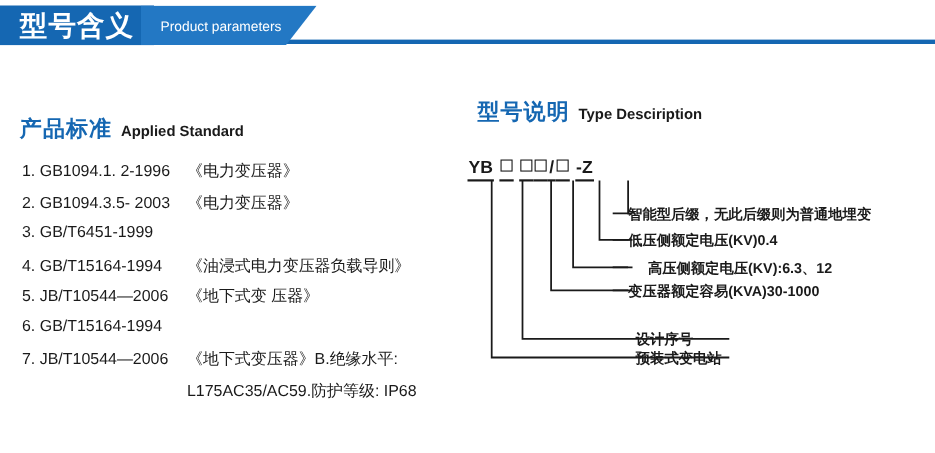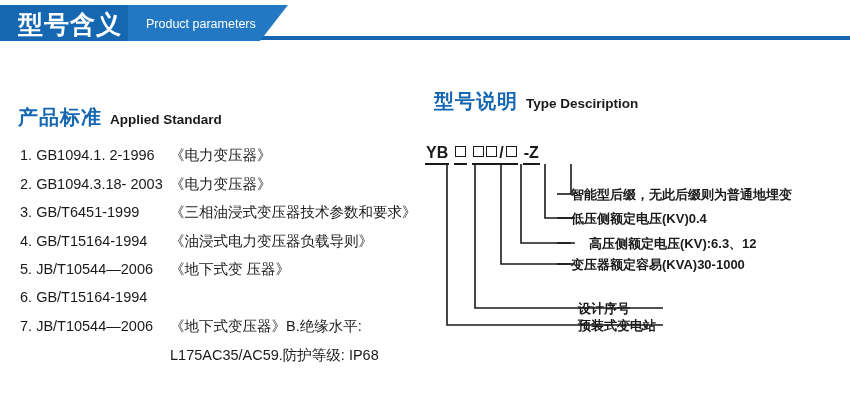--- a/index.html
+++ b/index.html
@@ -165,27 +165,26 @@
 </div>
 
 <div class="std-list">
 
   <div class="std-row">
     <span class="std-code"><span>1.</span> <span>GB1094.1. 2-1996</span></span>
     <span class="std-name">《电力变压器》</span>
   </div>
 
   <div class="std-row">
-    <span class="std-code"><span>2.</span> <span>GB1094.3.18- 2003</span></span>
+    <span class="std-code"><span>2.</span> <span>GB1094.3.5- 2003</span></span>
     <span class="std-name">《电力变压器》</span>
   </div>
 
   <div class="std-row">
     <span class="std-code"><span>3.</span> <span>GB/T6451-1999</span></span>
-    <span class="std-name">《三相油浸式变压器技术参数和要求》</span>
   </div>
 
   <div class="std-row">
     <span class="std-code"><span>4.</span> <span>GB/T15164-1994</span></span>
     <span class="std-name">《油浸式电力变压器负载导则》</span>
   </div>
 
   <div class="std-row">
     <span class="std-code"><span>5.</span> <span>JB/T10544—2006</span></span>
     <span class="std-name">《地下式变 压器》</span>

